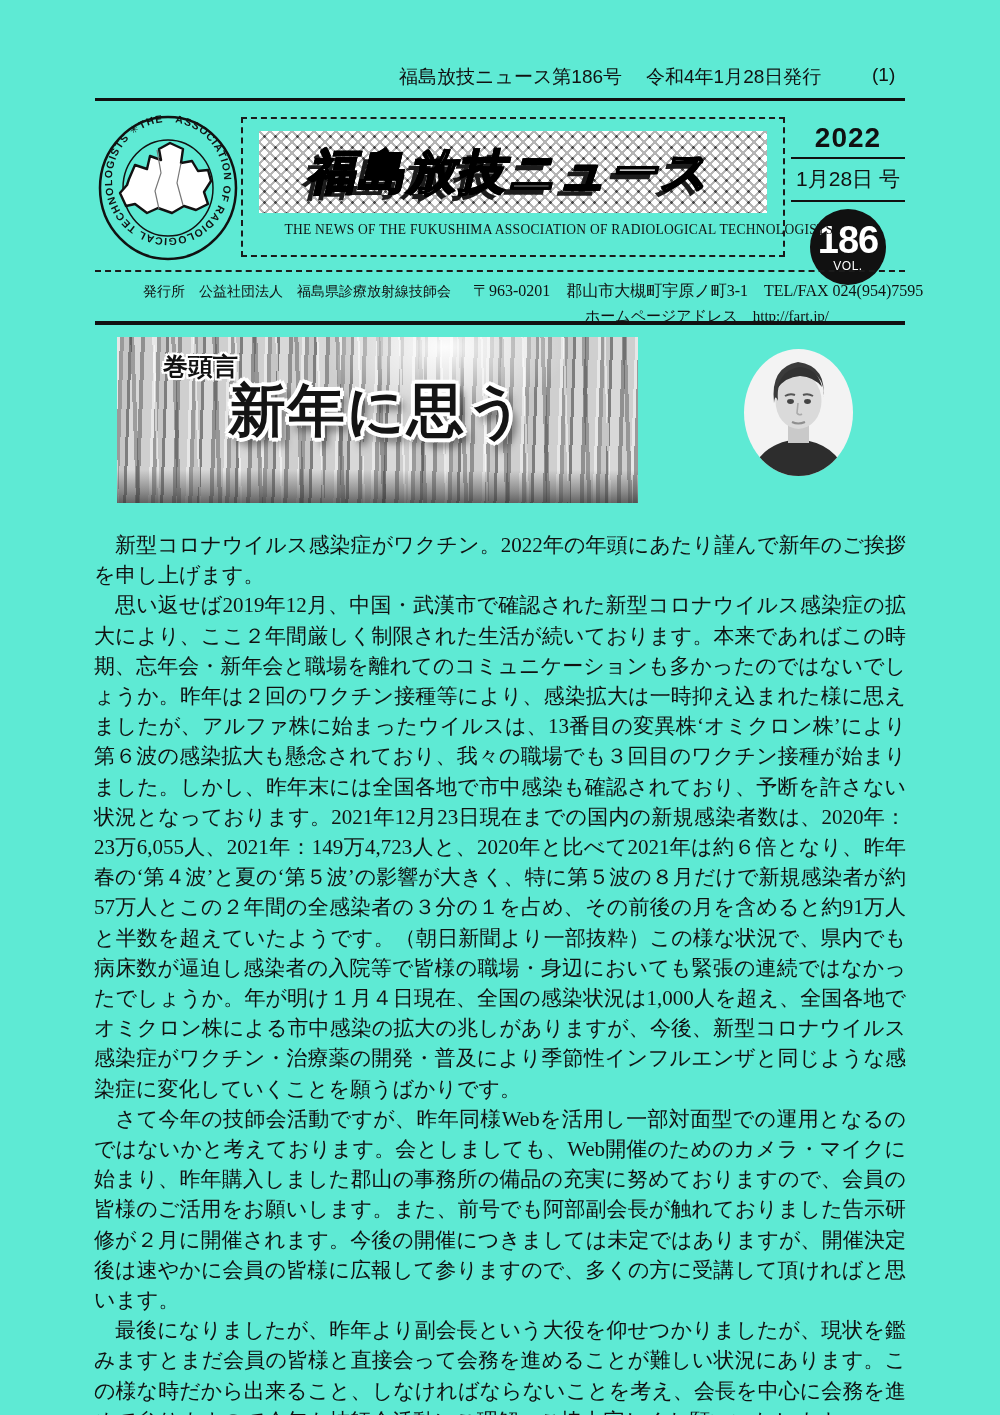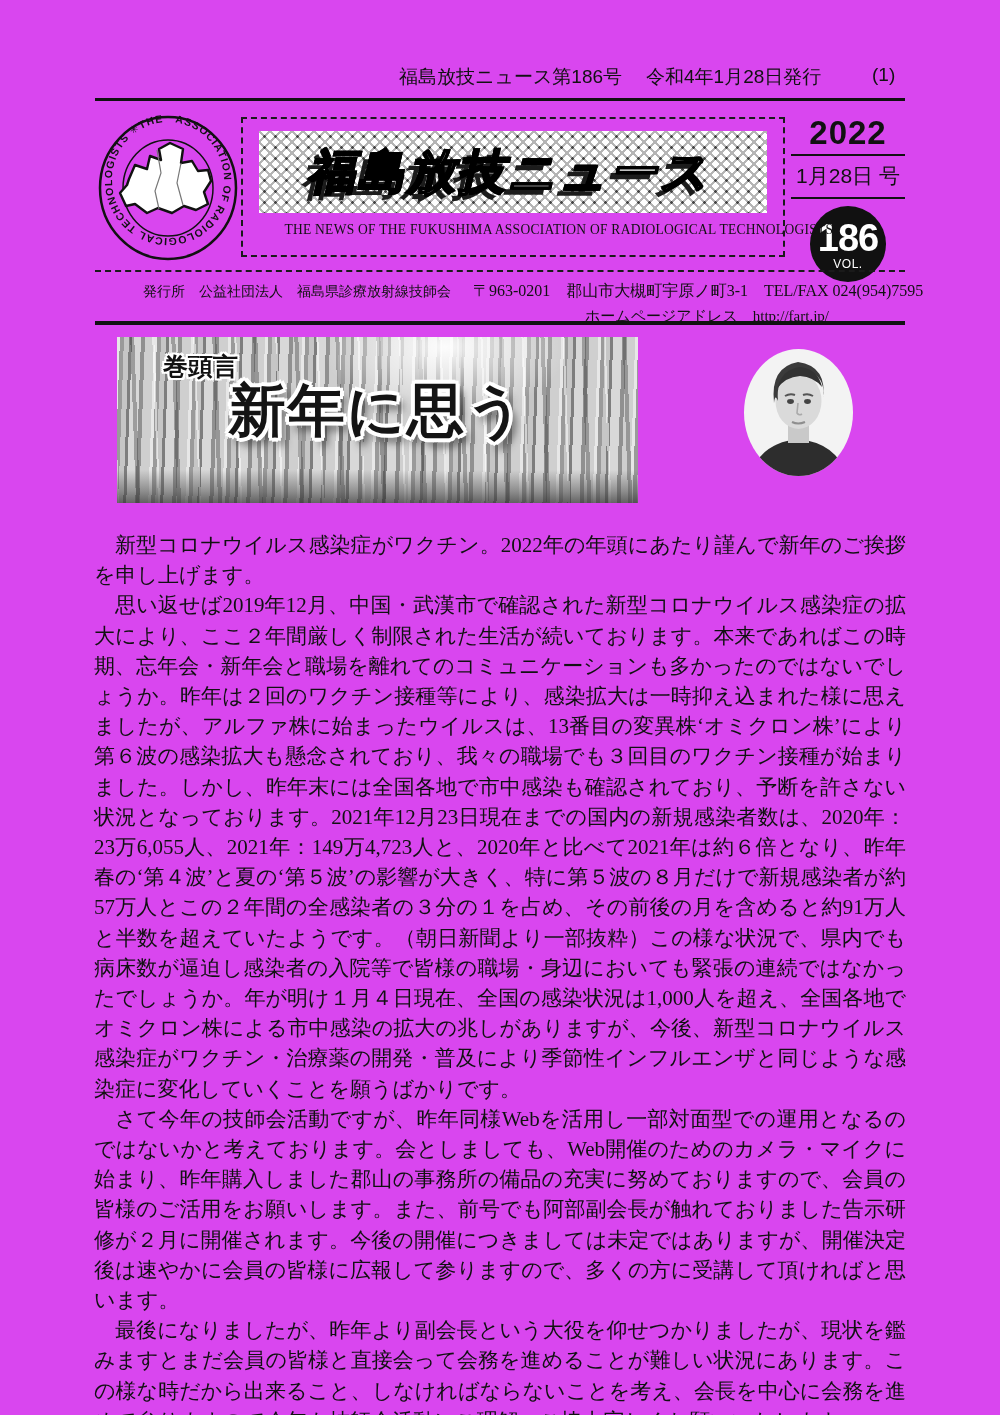--- a/index.html
+++ b/index.html
@@ -1,17 +1,17 @@
 <!DOCTYPE html>
 <html lang="ja"><head>
 <meta charset="utf-8">
 <style>
   html,body{margin:0;padding:0;background:#888;}
   .page{
-    position:relative;width:1000px;height:1415px;margin:0 auto;background:#d946ef;
+    position:relative;width:1000px;height:1415px;margin:0 auto;background:#5eead4;
     font-family:"Liberation Serif","DejaVu Serif",serif;color:#111;overflow:hidden;
   }
   
   .top-meta{position:absolute;top:64px;left:0;width:100%;height:26px;
     font-family:"Liberation Sans","DejaVu Sans",sans-serif;font-size:19px;}
   .meta-issue{position:absolute;left:399px;}
   .meta-date{position:absolute;left:646px;}
   .meta-page{position:absolute;left:872px;}
   .rule-a{position:absolute;top:98px;left:95px;width:810px;height:3px;background:#111;}
 
@@ -30,21 +30,21 @@
   .jp-title{position:absolute;inset:0;display:flex;align-items:center;justify-content:center;
     font-family:"Liberation Sans","DejaVu Sans",sans-serif;font-weight:bold;font-size:47px;
     letter-spacing:3px;color:#fff;transform:skewX(-13deg);
     -webkit-text-stroke:2px #000;
     text-shadow:-1px -1px 0 #000,1px -1px 0 #000,-1px 1px 0 #000,1px 1px 0 #000,-6px 6px 0 #1c1c1c;
     white-space:nowrap;}
   .en-subtitle{margin-top:8px;text-align:center;font-size:15px;letter-spacing:.3px;
     white-space:nowrap;transform:scaleX(.9);transform-origin:center;}
   .vol-col{width:114px;flex:0 0 auto;text-align:center;
     font-family:"Liberation Sans","DejaVu Sans",sans-serif;}
-  .vol-year{font-size:33px;font-weight:bold;letter-spacing:1px;line-height:1.1;margin-top:2px;}
+  .vol-year{font-size:28px;font-weight:bold;letter-spacing:1px;line-height:1.1;margin-top:10px;}
   .vol-col .rule{border-top:2px solid #111;margin:3px 0 3px 0;}
   .vol-date{font-size:21px;padding:3px 0 4px;white-space:nowrap;}
   .vol-badge{width:76px;height:76px;border-radius:50%;background:#111;color:#fff;
     margin:7px auto 0;display:flex;flex-direction:column;align-items:center;justify-content:center;}
   .vol-num{font-size:38px;font-weight:bold;letter-spacing:-1px;line-height:1;}
   .vol-label{font-size:12px;line-height:1;margin-top:1px;letter-spacing:.5px;}
 
   .dashed-rule{position:absolute;top:270px;left:95px;width:810px;border-top:2.5px dashed #1a1a1a;}
 
   

